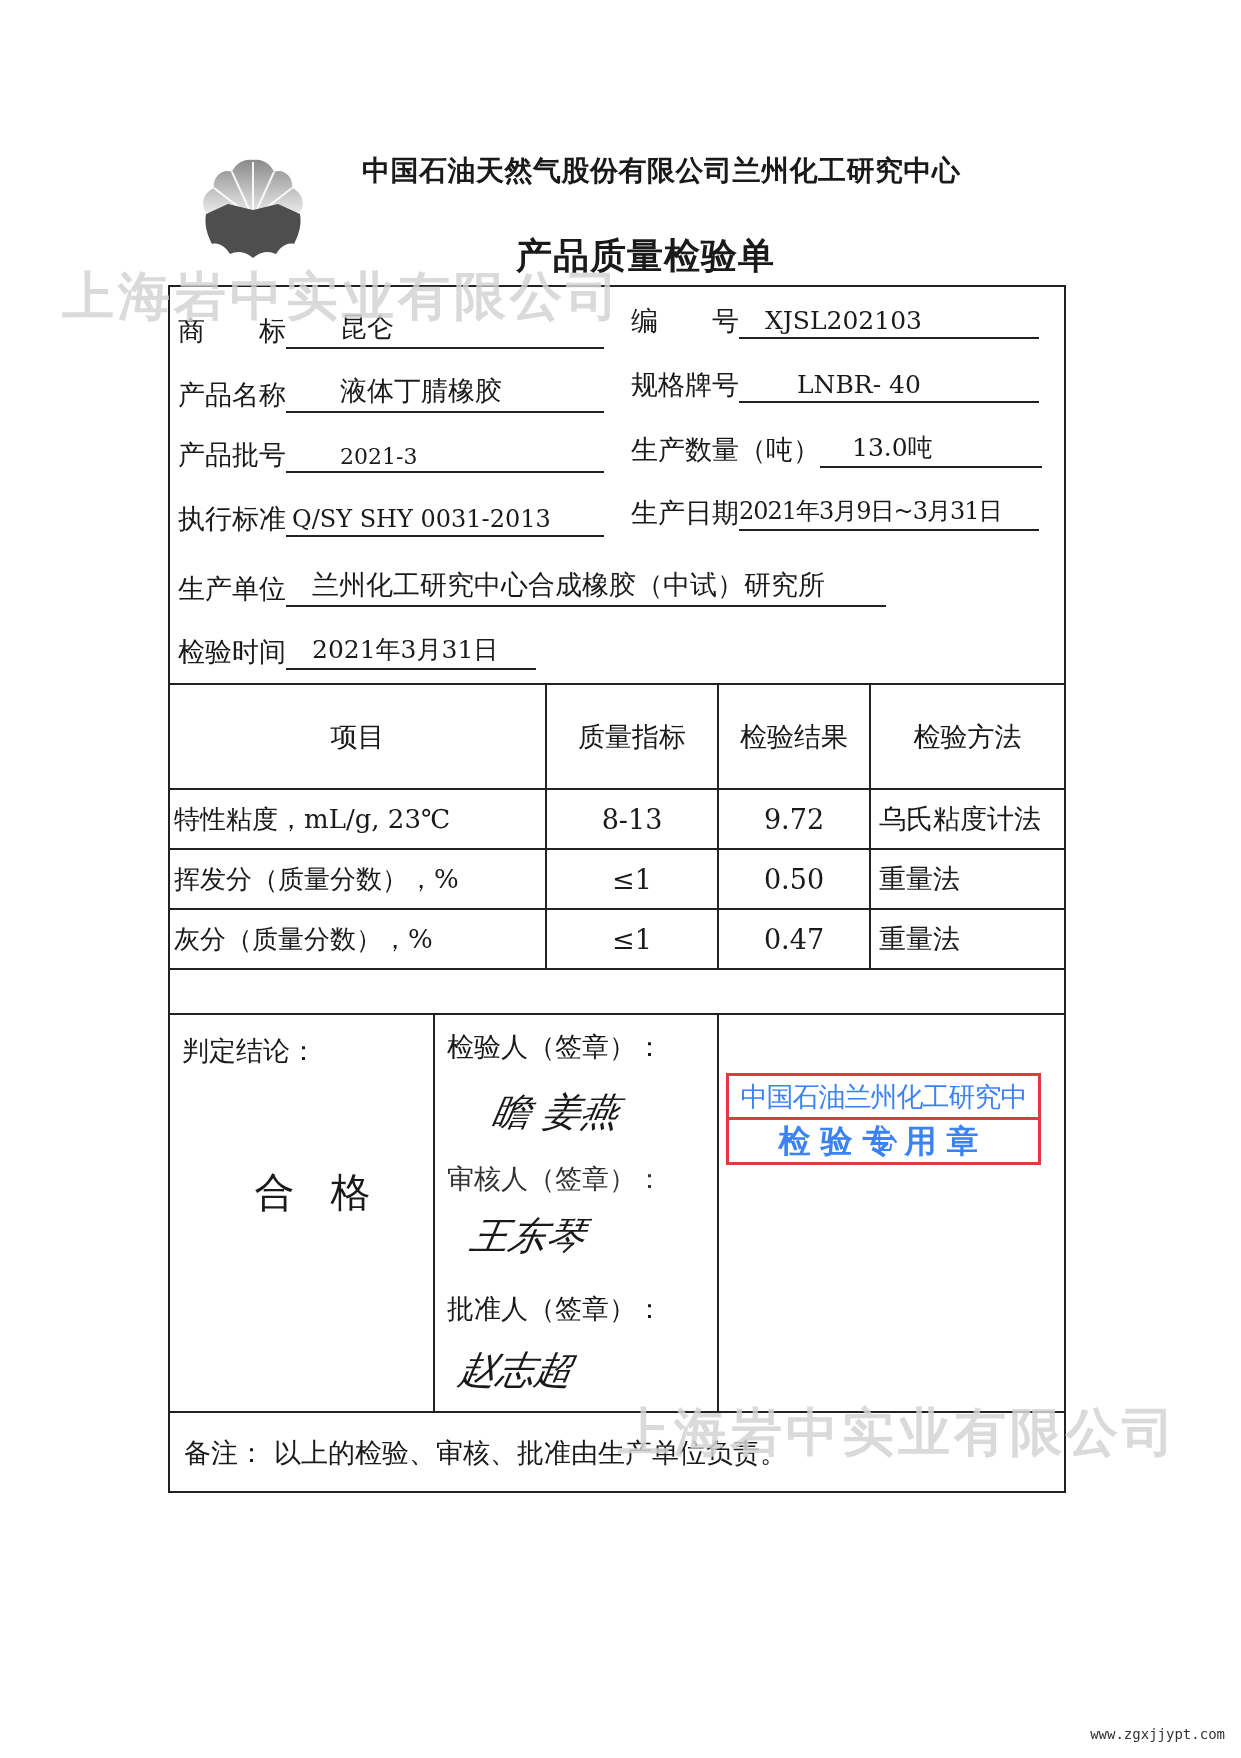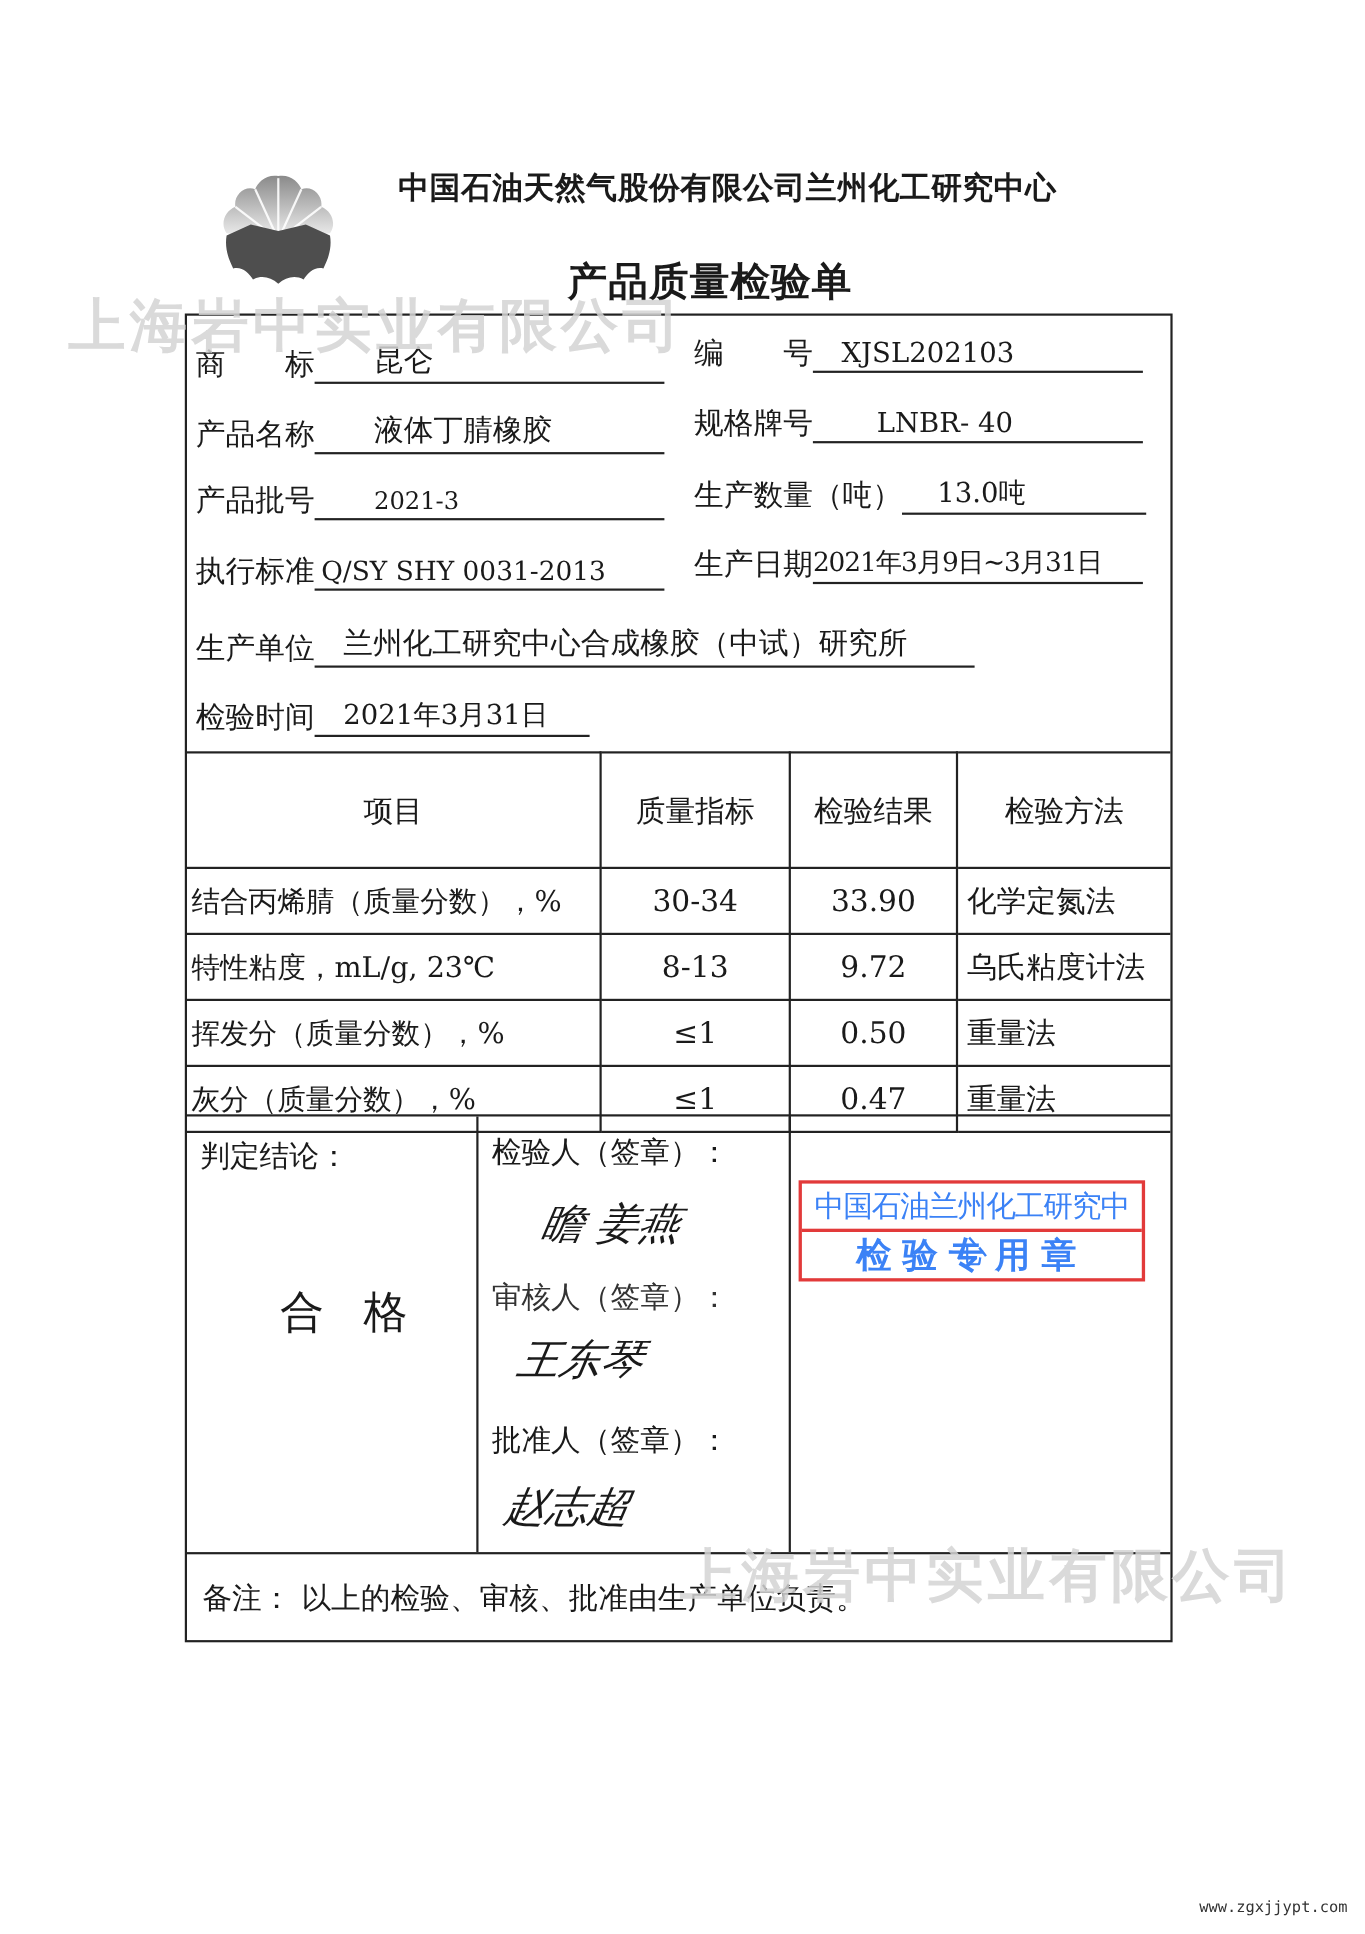--- a/index.html
+++ b/index.html
@@ -164,26 +164,20 @@
     <thead>
       <tr>
         <th>项目</th>
         <th>质量指标</th>
         <th>检验结果</th>
         <th>检验方法</th>
       </tr>
     </thead>
     <tbody>
       <tr>
-        <td class="l" style="font-size:26px; padding:0 4px;">结合丙烯腈（质量分数），%</td>
-        <td class="c">30-34</td>
-        <td class="c">33.90</td>
-        <td class="l">化学定氮法</td>
-      </tr>
-      <tr>
         <td class="l" style="font-size:26px; padding:0 4px;">特性粘度，mL/g, 23℃</td>
         <td class="c">8-13</td>
         <td class="c">9.72</td>
         <td class="l">乌氏粘度计法</td>
       </tr>
       <tr>
         <td class="l" style="font-size:26px; padding:0 4px;">挥发分（质量分数），%</td>
         <td class="c">≤1</td>
         <td class="c">0.50</td>
         <td class="l">重量法</td>

